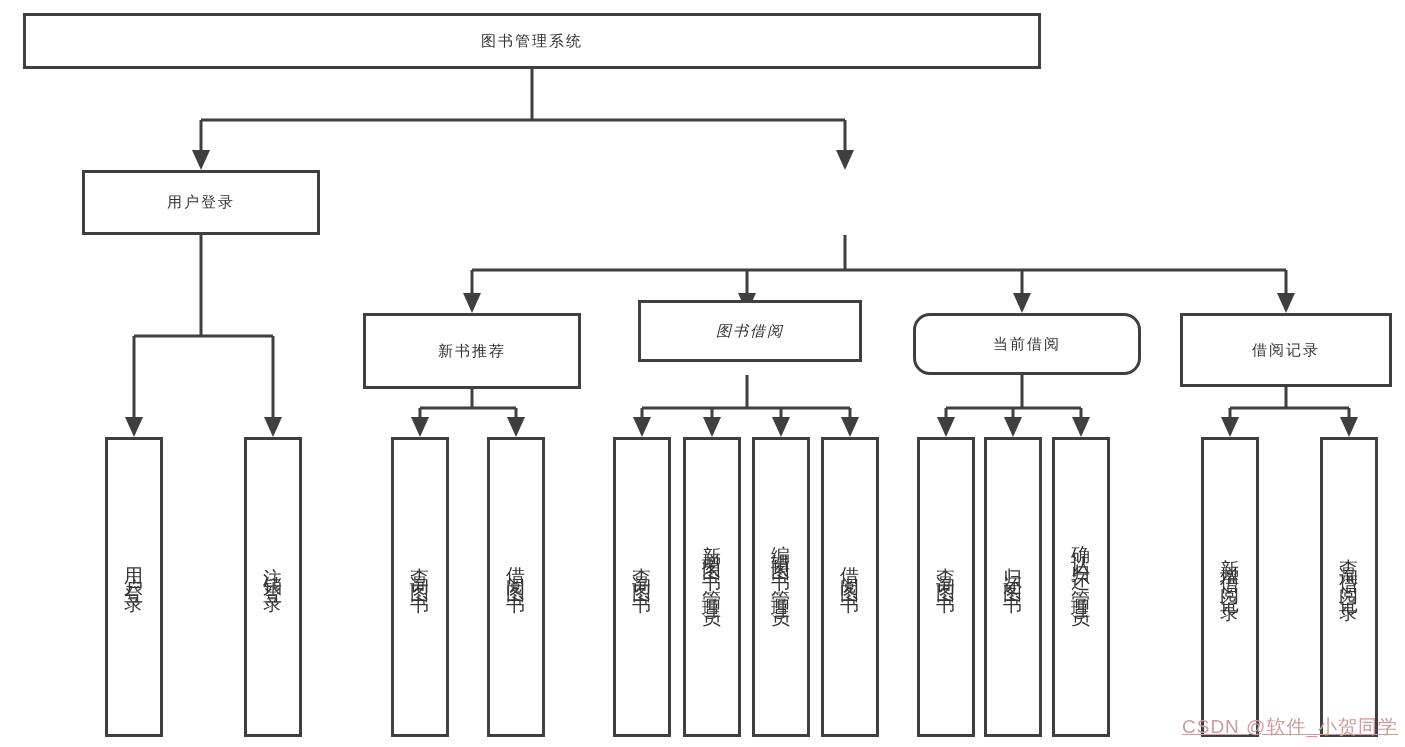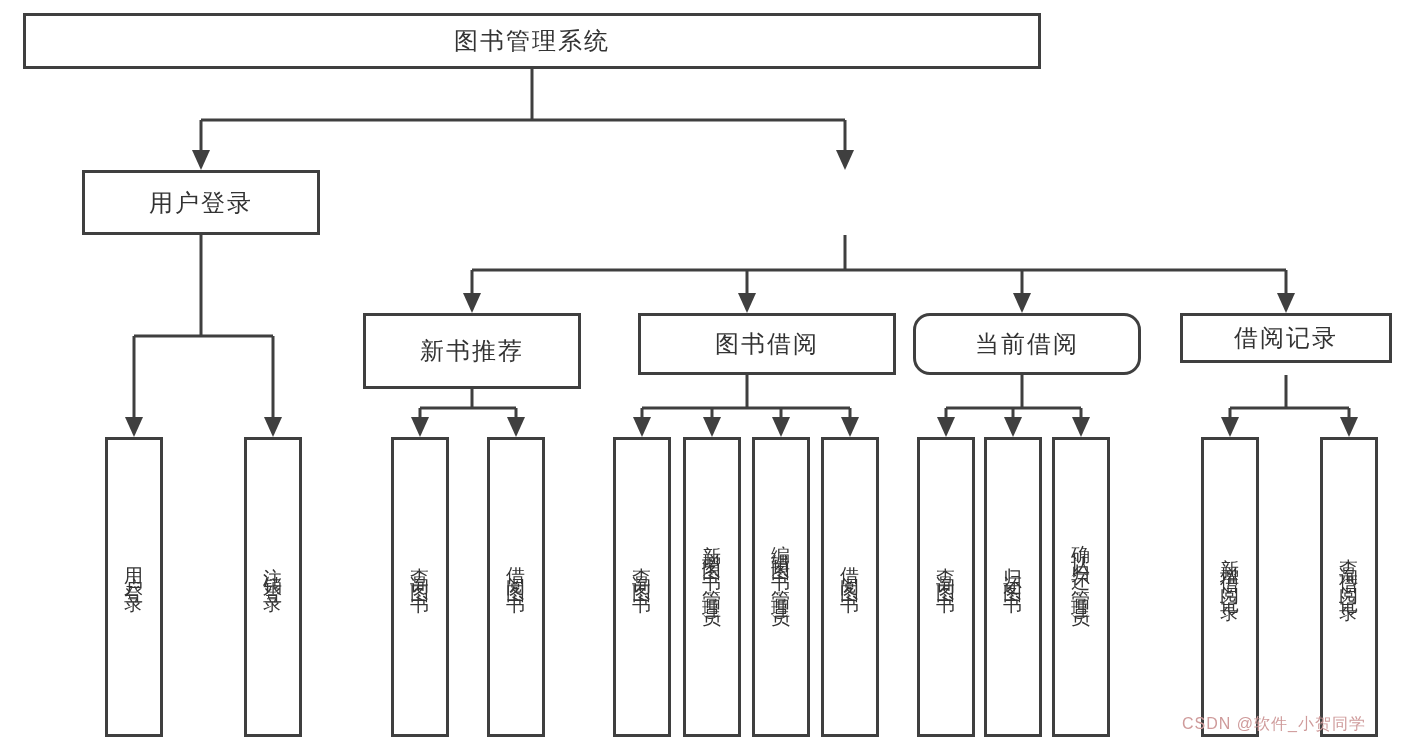--- a/index.html
+++ b/index.html
@@ -18,40 +18,41 @@
     box-sizing:border-box;
     background:#ffffff;
     border:3px solid #3f3f3f;
     color:#333333;
     display:flex;
     align-items:center;
     justify-content:center;
     z-index:2;
   }
   .hbox{
-    font-size:24px;
+    font-size:15px;
     letter-spacing:2px;
     text-align:left;
   }
   .vbox{
     width:58px;height:300px;top:437px;
     writing-mode:vertical-rl;
     text-orientation:mixed;
     font-size:19px;
     letter-spacing:9px;
     line-height:1;
     padding-bottom:34px;
   }
   .watermark{
     position:absolute;
     z-index:3;
-    font-size:16px;
+    font-size:19px;
     color:#cf9b9b;
     letter-spacing:1px;
     white-space:nowrap;
+    text-decoration:underline;
   }
 </style>
 </head>
 <body>
 
 <div class="stage">
 
   <svg class="wires" width="1405" height="747" viewBox="0 0 1405 747">
     <g>
       <polyline class="wire" points="532,69 532,120"></polyline>
@@ -125,23 +126,23 @@
       <polygon class="arrow" points="1221,417 1239,417 1230,437"></polygon>
       <polygon class="arrow" points="1340,417 1358,417 1349,437"></polygon>
     </g>
   </svg>
 
   <div class="node hbox" style="left:23px;top:13px;width:1018px;height:56px;">图书管理系统</div>
 
   <div class="node hbox" style="left:82px;top:170px;width:238px;height:65px;">用户登录</div>
 
   <div class="node hbox" style="left:363px;top:313px;width:218px;height:76px;">新书推荐</div>
-  <div class="node hbox" style="left:638px;top:313px;width:258px;height:62px;">图书借阅</div>
+  <div class="node hbox" style="left:638px;top:300px;width:224px;height:62px;font-style:italic;">图书借阅</div>
   <div class="node hbox" style="left:913px;top:313px;width:228px;height:62px;border-radius:17px;">当前借阅</div>
-  <div class="node hbox" style="left:1180px;top:313px;width:212px;height:50px;">借阅记录</div>
+  <div class="node hbox" style="left:1180px;top:313px;width:212px;height:74px;">借阅记录</div>
 
   <div class="node vbox" style="left:105px;">用户登录</div>
   <div class="node vbox" style="left:244px;">注销登录</div>
 
   <div class="node vbox" style="left:391px;">查询图书</div>
   <div class="node vbox" style="left:487px;">借阅图书</div>
 
   <div class="node vbox" style="left:613px;">查询图书</div>
   <div class="node vbox" style="left:683px;">新增图书（管理员）</div>
   <div class="node vbox" style="left:752px;">编辑图书（管理员）</div>

